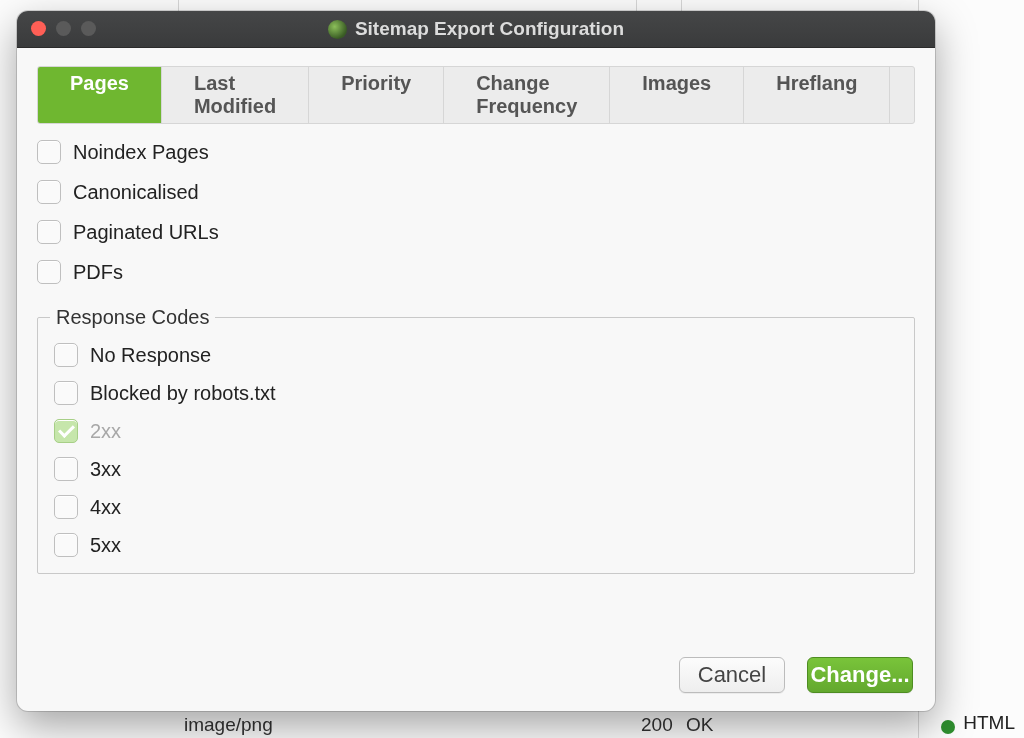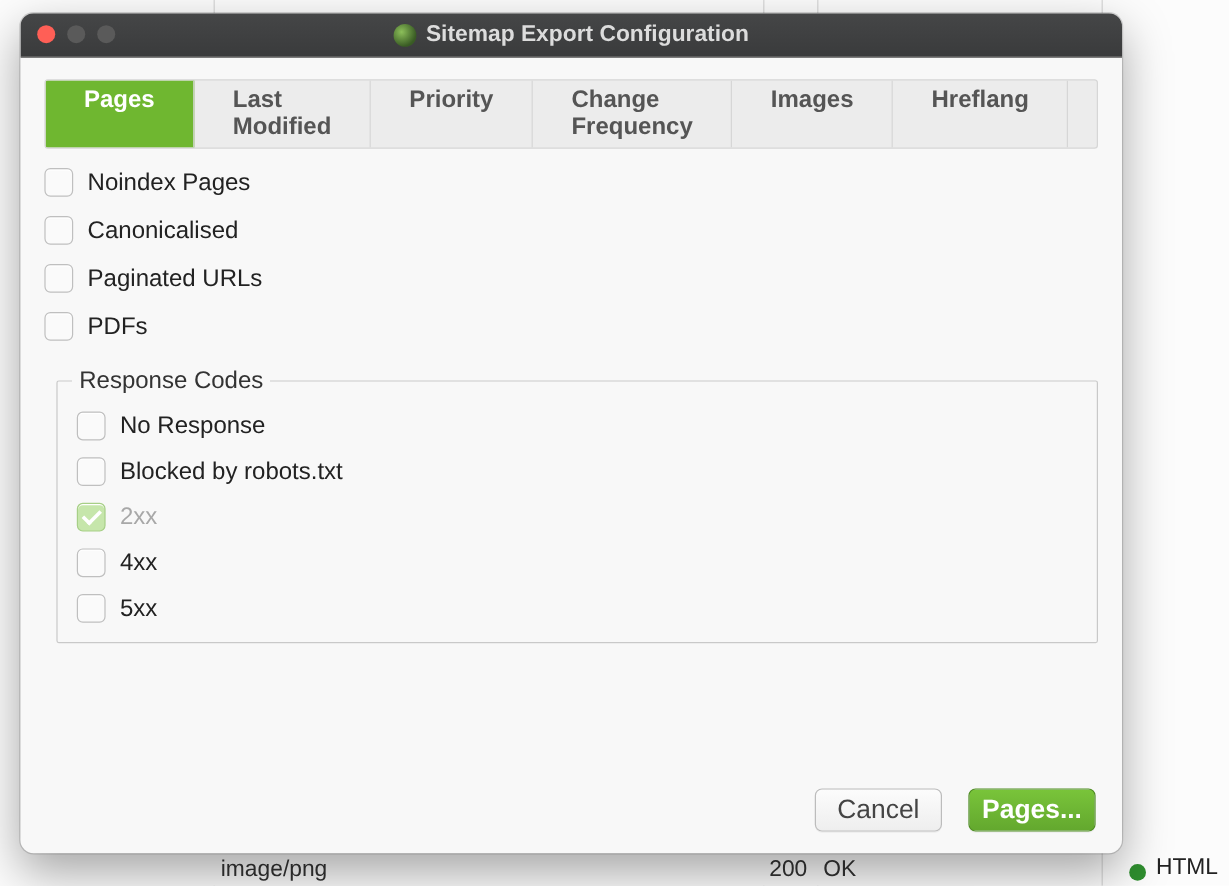--- a/index.html
+++ b/index.html
@@ -20,21 +20,21 @@
   .tabs{display:flex;margin:18px 20px 0 20px;background:#ececec;border:1px solid #d6d6d6;border-radius:3px;overflow:hidden}
   .tab{padding:5px 32px;font-size:20px;font-weight:600;color:#555;border-right:1px solid #d6d6d6;cursor:pointer}
   .tab:last-child{border-right:none;flex:1}
   .tab.active{background:#6fb730;color:#fff}
   .chkrow{display:flex;align-items:flex-end;gap:12px;margin:16px 0 0 20px;font-size:20px}
   .chkrow:first-of-type{margin-top:22px}
   .chk{width:22px;height:22px;border:1px solid #bfbfbf;border-radius:5px;background:#fafafa;display:inline-flex;align-items:center;justify-content:center;box-shadow:inset 0 1px 0 #fff}
   .chk.checked{background:#c6e6ab;border-color:#a7cf87}
   .chk.checked::after{content:"";width:12px;height:6px;border-left:3px solid #fff;border-bottom:3px solid #fff;transform:rotate(-45deg);margin-top:-4px}
   .chk.disabled + span{color:#a8a8a8}
-  fieldset.group{margin:22px 20px 0 30px;border:1px solid #c9c9c9;border-radius:2px;padding:10px 12px 16px 12px}
+  fieldset.group{margin:22px 20px 0 20px;border:1px solid #c9c9c9;border-radius:2px;padding:10px 12px 16px 12px}
   fieldset.group legend{padding:0 6px;font-size:20px;color:#333}
   fieldset .chkrow{margin:14px 0 0 4px}
   .footer{position:absolute;right:22px;bottom:18px;display:flex;gap:22px}
   .btn{min-width:104px;height:34px;border-radius:6px;font-size:22px;font-weight:500;display:flex;align-items:center;justify-content:center;cursor:pointer;border:1px solid #bcbcbc;background:linear-gradient(#fcfcfc,#eeeeee);color:#444;box-shadow:0 1px 0 rgba(0,0,0,.05)}
   .btn.primary{background:linear-gradient(#79c43a,#63a82e);border-color:#4e8d22;color:#fff;font-weight:600}
 </style>
 </head>
 <body>
 
 <div class="bgstrip">
@@ -102,25 +102,29 @@
     <div class="chkrow">
         <span class="chk"></span>
         <span>Blocked by robots.txt</span>
       </div>
     <div class="chkrow">
         <span class="chk checked disabled"></span>
         <span>2xx</span>
       </div>
     <div class="chkrow">
         <span class="chk"></span>
+        <span>3xx</span>
+      </div>
+    <div class="chkrow">
+        <span class="chk"></span>
         <span>4xx</span>
       </div>
     <div class="chkrow">
         <span class="chk"></span>
         <span>5xx</span>
       </div>
   </fieldset>
 
   <div class="footer">
     <div class="btn">Cancel</div>
-    <div class="btn primary">Pages...</div>
+    <div class="btn primary">Change...</div>
   </div>
 </div>
 
 </body></html>

